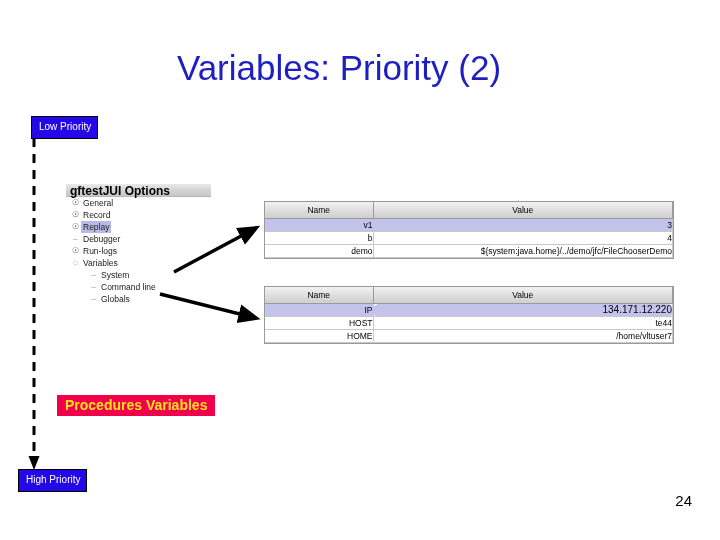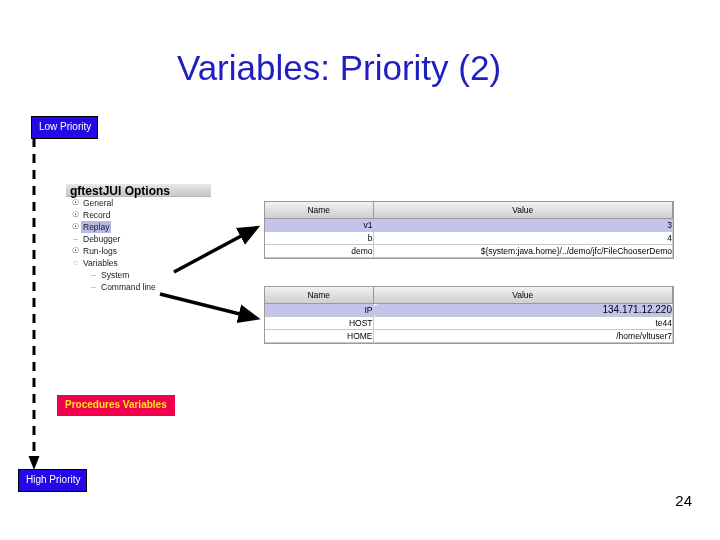--- a/index.html
+++ b/index.html
@@ -53,21 +53,21 @@
   #low-priority-box { left: 31px; top: 116px; }
   #high-priority-box { left: 18px; top: 469px; }
 
   
   #procedures-variables-box {
     position: absolute;
     left: 57px;
     top: 395px;
     background: #f0004b;
     color: #ffe31a;
-    font-size: 10px;
+    font-size: 14px;
     font-weight: bold;
     line-height: 14px;
     padding: 3px 8px 4px 8px;
     white-space: nowrap;
     font-family: "Liberation Sans", sans-serif;
   }
 
   
   #priority-axis {
     position: absolute;
@@ -238,20 +238,23 @@
     </div>
     <div class="tree-row level-1">
       <span class="node-icon">◌</span><span class="node-label">Variables</span>
     </div>
     <div class="tree-row level-2">
       <span class="dash-connector">–</span><span class="node-label">System</span>
     </div>
     <div class="tree-row level-2">
       <span class="dash-connector">–</span><span class="node-label">Command line</span>
     </div>
+    <div class="tree-row level-2">
+      <span class="dash-connector">–</span><span class="node-label">Globals</span>
+    </div>
   </div>
 
   <div class="var-table" id="table-suite">
     <table>
       <colgroup>
           <col class="col-name">
           <col>
         </colgroup>
       <thead>
         <tr>

